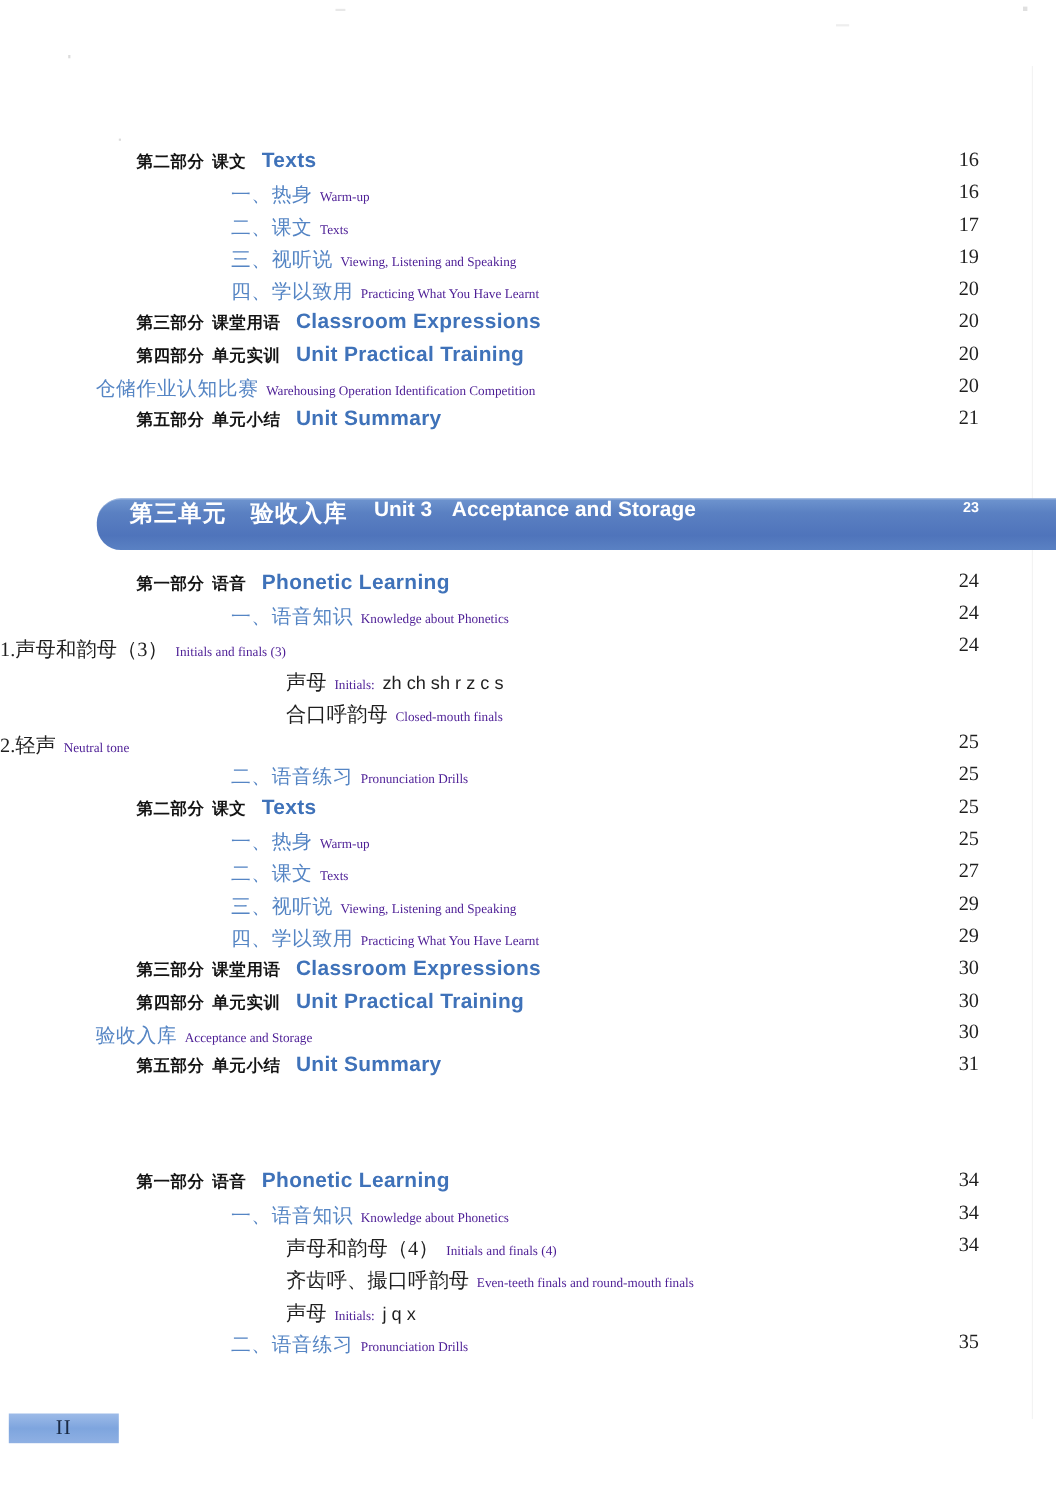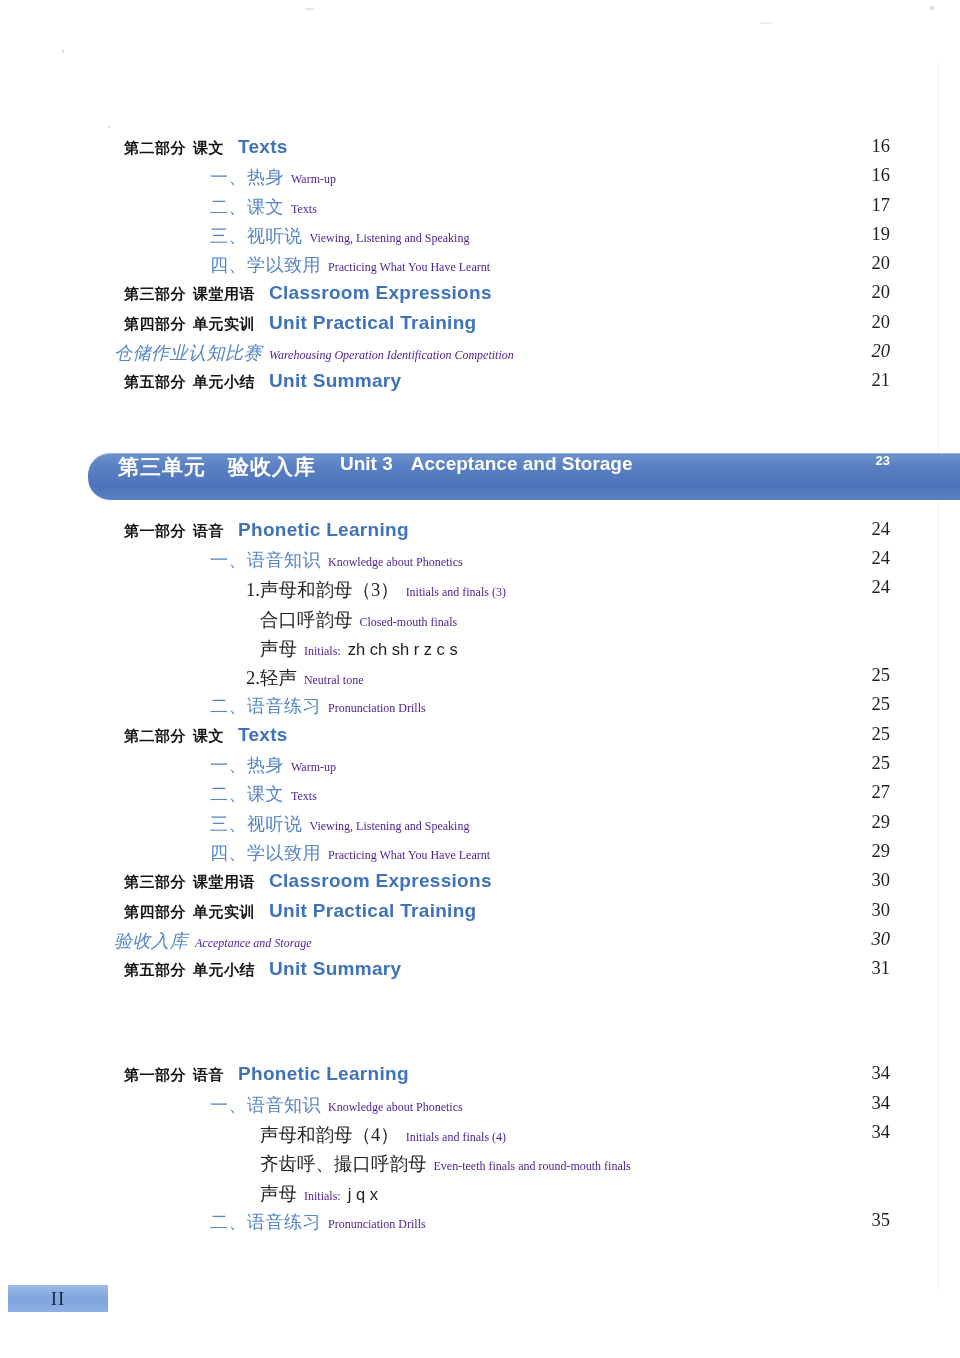--- a/index.html
+++ b/index.html
@@ -60,23 +60,23 @@
     width: 30px;
     text-align: right;
     font-family: "Liberation Serif", "DejaVu Serif", serif;
     font-size: 18.5px;
     color: #1f1f1f;
   }
 
   
   .lvl-part  { padding-left: 124px; }
   .lvl-sub   { padding-left: 210px; }
-  .lvl-num   { padding-left: 246px; }
+  .lvl-num   { }
   .lvl-deep  { padding-left: 260px; }
-  .lvl-item  { padding-left: 114px; font-style: italic; }
+  .lvl-item  { padding-left: 87px; }
 
   
   .cn-black {
     font-family: "Liberation Sans", "DejaVu Sans", sans-serif;
     font-size: 15px;
     font-weight: 600;
     color: #141414;
     letter-spacing: 0.5px;
   }
   .cn-blue {
@@ -299,28 +299,28 @@
 
     <div class="toc-row lvl-num">
       <span class="toc-text">
         <span class="num-serif">1.</span><span class="cn-serif">声母和韵母（3）</span><span class="gap-sm"></span><span class="en-serif">Initials and finals (3)</span>
       </span>
       <span class="toc-page">24</span>
     </div>
 
     <div class="toc-row lvl-deep">
       <span class="toc-text">
+        <span class="cn-serif">声母</span><span class="gap-sm"></span><span class="en-serif">Initials:</span><span class="gap-sm"></span><span class="en-sans-small">zh ch sh r z c s</span>
+      </span>
+      <span class="toc-page"></span>
+    </div>
+
+    <div class="toc-row lvl-deep">
+      <span class="toc-text">
         <span class="cn-serif">合口呼韵母</span><span class="gap-sm"></span><span class="en-serif">Closed-mouth finals</span>
-      </span>
-      <span class="toc-page"></span>
-    </div>
-
-    <div class="toc-row lvl-deep">
-      <span class="toc-text">
-        <span class="cn-serif">声母</span><span class="gap-sm"></span><span class="en-serif">Initials:</span><span class="gap-sm"></span><span class="en-sans-small">zh ch sh r z c s</span>
       </span>
       <span class="toc-page"></span>
     </div>
 
     <div class="toc-row lvl-num">
       <span class="toc-text">
         <span class="num-serif">2.</span><span class="cn-serif">轻声</span><span class="gap-sm"></span><span class="en-serif">Neutral tone</span>
       </span>
       <span class="toc-page">25</span>
     </div>

